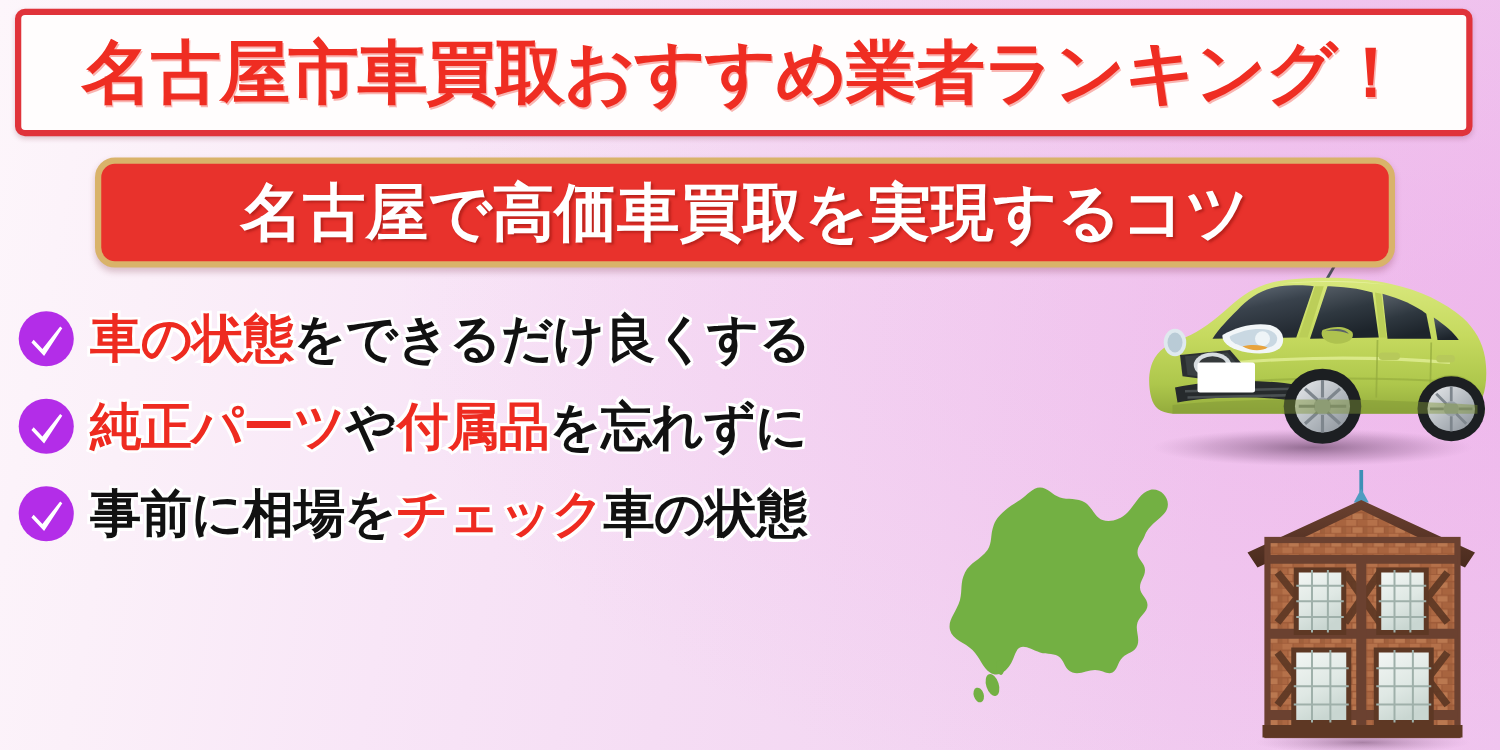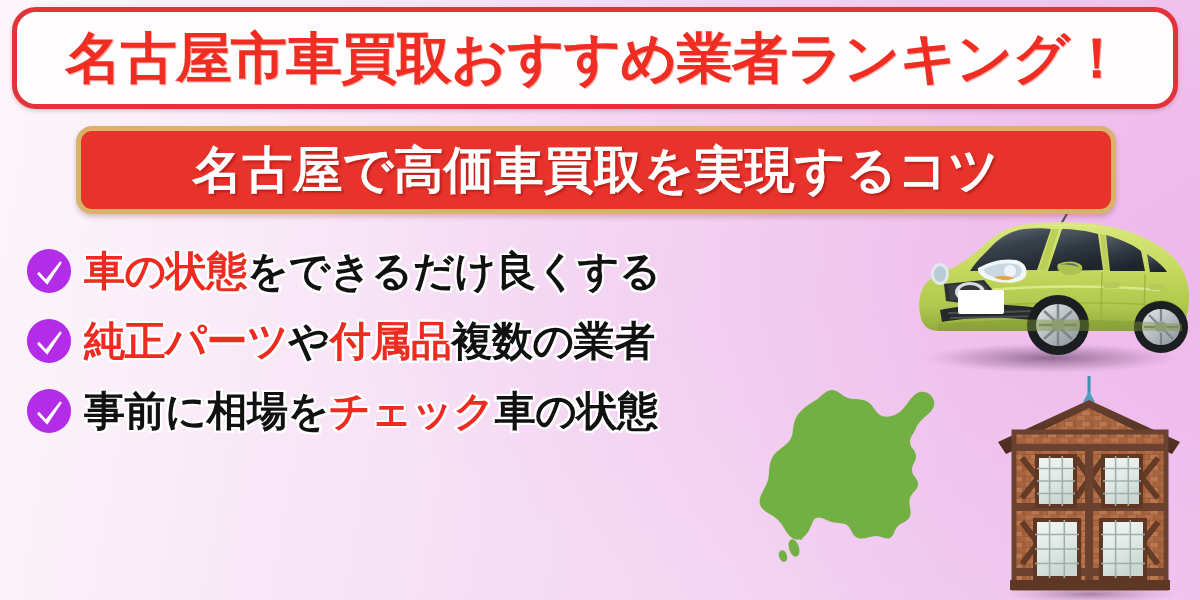--- a/index.html
+++ b/index.html
@@ -44,21 +44,21 @@
   .layer { position: absolute; }
 
   
   #banner-title {
     left: 12px;
     top: 7px;
     width: 1156px;
     height: 92px;
     background: #fffdfd;
     border: 5px solid #e0333a;
-    border-radius: 24px;
+    border-radius: 8px;
     box-shadow: 0 2px 4px rgba(120,40,60,.22);
     display: flex;
     align-items: center;
     justify-content: center;
     z-index: 5;
   }
   #banner-title .txt {
     font-family: "DejaVu Sans", "Liberation Sans", sans-serif;
     font-weight: 700;
     font-size: 55px;
@@ -91,21 +91,21 @@
     font-size: 50px;
     line-height: 1;
     color: #ffffff;
     letter-spacing: 0px;
     white-space: nowrap;
     text-shadow: 2px 2px 2px rgba(150,20,15,.55);
   }
 
   
   #checklist {
-    left: 12px;
+    left: 0px;
     top: 236px;
     width: 790px;
     z-index: 6;
   }
   .check-row {
     display: flex;
     align-items: center;
     height: 70px;
     padding-left: 14px;
   }
@@ -162,21 +162,21 @@
         <path d="M13.5 24.8 L20.8 32.6 L35.6 13.8 L37.4 15.3 L22.2 38.4 L11.6 27.1 Z" fill="#ffffff"></path>
       </svg>
       <span class="check-text"><span class="hl">車の状態</span><span class="nm">をできるだけ良くする</span></span>
     </div>
 
     <div class="check-row">
       <svg class="check-icon" viewBox="0 0 48 48">
         <circle cx="24" cy="24" r="23" fill="#b32de8"></circle>
         <path d="M13.5 24.8 L20.8 32.6 L35.6 13.8 L37.4 15.3 L22.2 38.4 L11.6 27.1 Z" fill="#ffffff"></path>
       </svg>
-      <span class="check-text"><span class="hl">純正パーツ</span><span class="nm">や</span><span class="hl">付属品</span><span class="nm">複数の業者</span></span>
+      <span class="check-text"><span class="hl">純正パーツ</span><span class="nm">や</span><span class="hl">付属品</span><span class="nm">を忘れずに</span></span>
     </div>
 
 
     <div class="check-row">
       <svg class="check-icon" viewBox="0 0 48 48">
         <circle cx="24" cy="24" r="23" fill="#b32de8"></circle>
         <path d="M13.5 24.8 L20.8 32.6 L35.6 13.8 L37.4 15.3 L22.2 38.4 L11.6 27.1 Z" fill="#ffffff"></path>
       </svg>
       <span class="check-text"><span class="nm">事前に相場を</span><span class="hl">チェック</span><span class="nm">車の状態</span></span>
     </div>

